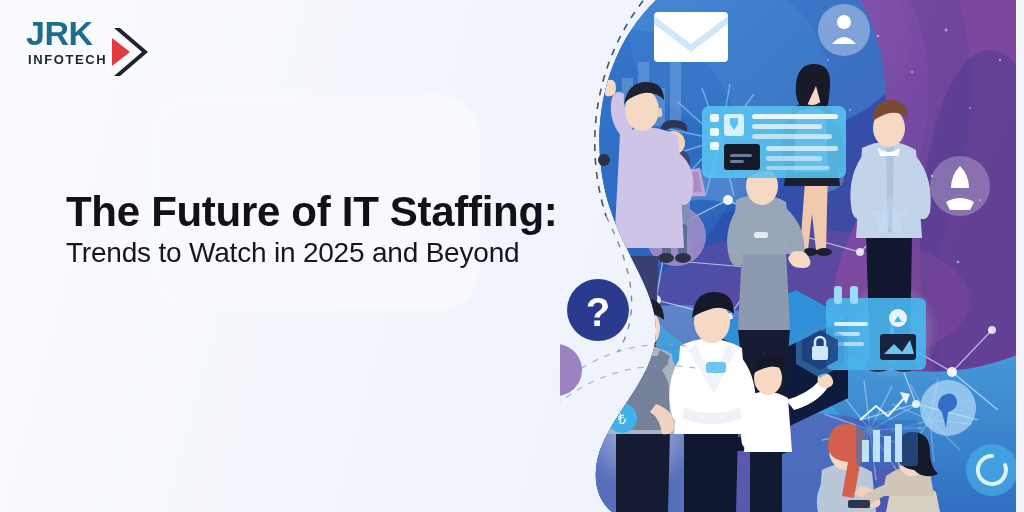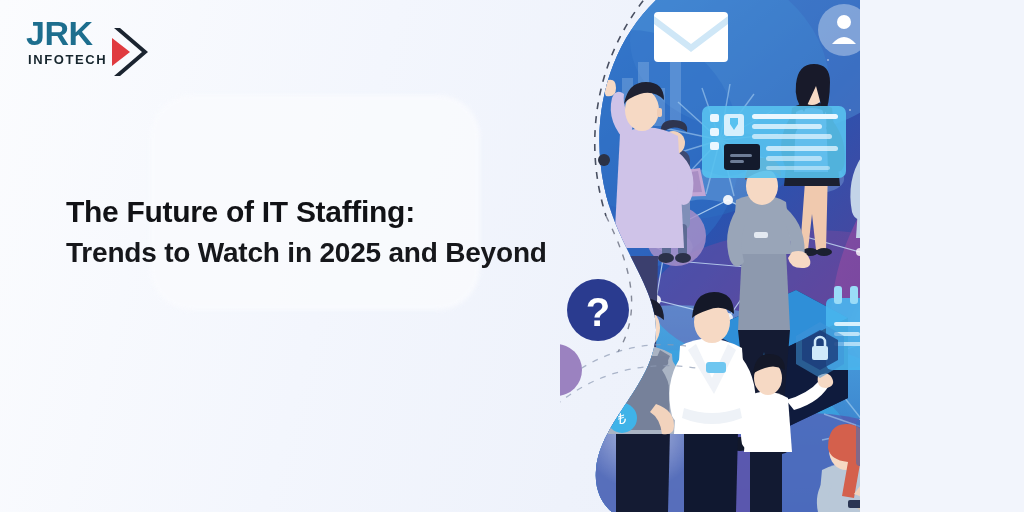--- a/index.html
+++ b/index.html
@@ -2,21 +2,21 @@
 <html><head>
 <meta charset="utf-8">
 <style>
   html,body{margin:0;padding:0;}
   body{
     width:1024px;height:512px;overflow:hidden;
     font-family:"Liberation Sans", sans-serif;
     background:#f2f5fc;
   }
   #banner{
-    position:relative;width:860px;height:512px;overflow:hidden;
+    position:relative;width:1016px;height:512px;overflow:hidden;
     background:linear-gradient(105deg,#fbfcfe 0%,#f3f6fd 40%,#eef2fb 70%,#eceff9 100%);
   }
 
   
   .ghost-card{
     position:absolute;left:150px;top:95px;width:330px;height:215px;
     background:#fafbfe;border-radius:42px;filter:blur(2px);opacity:.85;
   }
 
   
@@ -28,25 +28,25 @@
   }
   .logo-sub{
     position:absolute;left:2px;top:37px;font-size:13px;font-weight:bold;
     letter-spacing:1.6px;color:#17262e;line-height:14px;
   }
   .logo-arrow{position:absolute;left:82px;top:8px;width:48px;height:56px;}
 
   
   .headline{position:absolute;left:66px;top:193px;width:540px;}
   .h-title{
-    font-size:30px;font-weight:bold;color:#111216;letter-spacing:-.3px;
+    font-size:42px;font-weight:bold;color:#111216;letter-spacing:-.3px;
     line-height:38px;margin:0;white-space:nowrap;
   }
   .h-sub{
-    font-size:28px;font-weight:bold;color:#16171b;letter-spacing:-.2px;
+    font-size:28px;font-weight:normal;color:#16171b;letter-spacing:-.2px;
     line-height:36px;margin:4px 0 8px 0;white-space:nowrap;
   }
 
   
   .illus{position:absolute;left:560px;top:0;width:464px;height:512px;overflow:hidden;}
   .illus svg{display:block;}
 </style>
 </head>
 <body>
 

